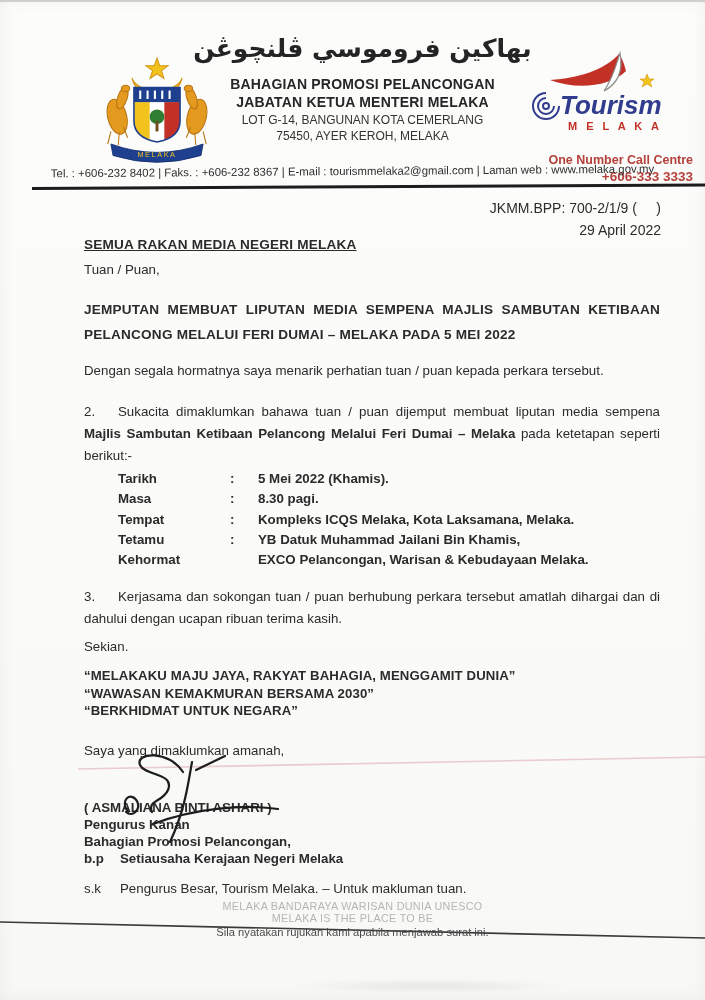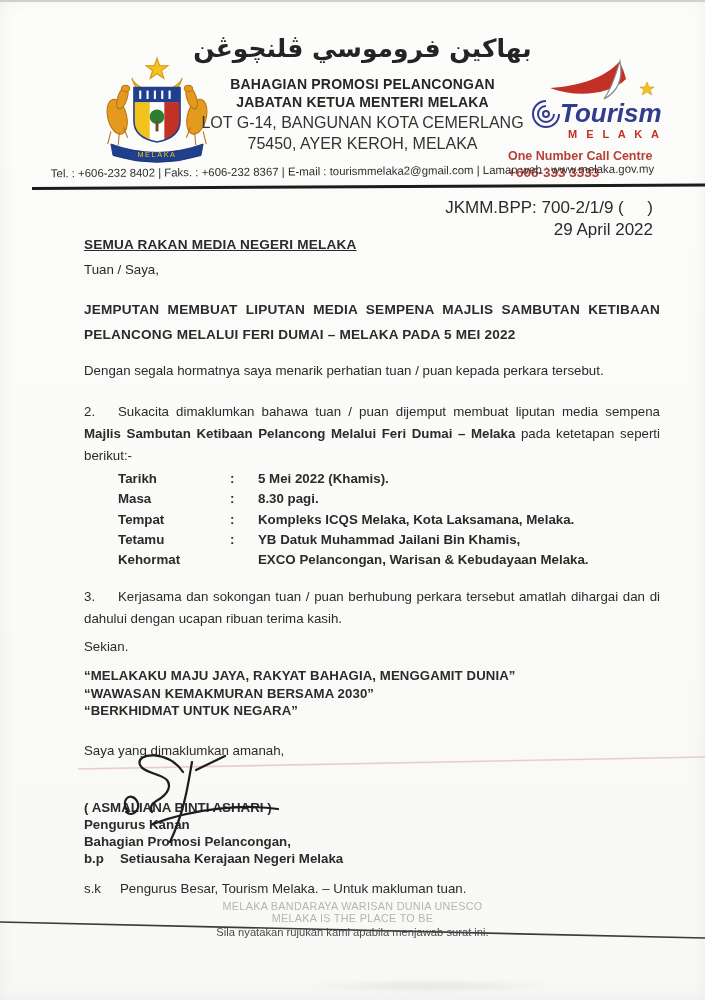--- a/index.html
+++ b/index.html
@@ -16,34 +16,34 @@
   .scan-top-edge{position:absolute;top:0;left:0;right:0;height:2px;background:#cfcfcf;}
   
   .jawi{
     position:absolute;top:34px;left:170px;width:385px;
     text-align:center;font-family:"DejaVu Sans",sans-serif;
     font-size:25px;font-weight:bold;color:#242424;direction:rtl;
   }
   .crest{position:absolute;top:56px;left:93px;width:128px;height:110px;}
   .dept-block{position:absolute;top:76px;left:170px;width:385px;text-align:center;line-height:1.28;}
   .dept-bold{font-size:14px;font-weight:bold;letter-spacing:.2px;color:#262626;}
-  .dept-addr{font-size:16px;color:#333;margin-top:1px;}
-  .tourism{position:absolute;top:58px;left:508px;width:185px;text-align:left;}
+  .dept-addr{font-size:12px;color:#333;margin-top:1px;}
+  .tourism{position:absolute;top:50px;left:508px;width:185px;text-align:right;}
   .tourism svg{display:block;margin:0 auto;}
-  .call-centre{font-size:12.5px;font-weight:bold;color:#b5403a;line-height:1.3;margin-top:2px;}
+  .call-centre{font-size:12.5px;font-weight:bold;color:#b5403a;line-height:1.3;margin-top:14px;}
   .contact-line{
     position:absolute;top:165px;left:0;width:705px;text-align:center;
     font-size:11.4px;color:#2e2e2e;transform:rotate(-0.45deg);
   }
   .top-rule{
     position:absolute;top:187px;left:32px;right:0px;height:3px;background:#1c1c1c;
     transform:rotate(-0.3deg);transform-origin:left center;
   }
   
-  .ref-block{position:absolute;top:197px;right:52px;text-align:right;font-size:17px;line-height:22px;color:#2b2b2b;}
+  .ref-block{position:absolute;top:197px;right:44px;text-align:right;font-size:14px;line-height:22px;color:#2b2b2b;}
   
   .letter{position:absolute;top:236px;left:84px;width:576px;font-size:13.3px;line-height:17px;color:#2b2b2b;}
   .addressee{font-weight:bold;text-decoration:underline;font-size:13.6px;letter-spacing:.2px;}
   .salutation{margin-top:8px;}
   .subject{margin-top:19px;font-weight:bold;font-size:13.6px;line-height:25px;
     text-align:justify;text-align-last:left;letter-spacing:.2px;}
   .para1{margin-top:15px;}
   .para{margin-top:22px;line-height:22px;text-align:justify;text-align-last:left;}
   .num{display:inline-block;width:34px;}
   .details{margin-top:2px;margin-left:34px;font-weight:bold;line-height:20.3px;}
@@ -164,21 +164,21 @@
   <div class="contact-line">Tel. : +606-232 8402 | Faks. : +606-232 8367 | E-mail : tourismmelaka2@gmail.com | Laman web : www.melaka.gov.my</div>
   <div class="top-rule"></div>
 
   <div class="ref-block">
     <div>JKMM.BPP: 700-2/1/9 (&nbsp;&nbsp;&nbsp;&nbsp;&nbsp;)</div>
     <div>29 April 2022</div>
   </div>
 
   <div class="letter">
     <div class="addressee">SEMUA RAKAN MEDIA NEGERI MELAKA</div>
-    <div class="salutation">Tuan / Saya,</div>
+    <div class="salutation">Tuan / Puan,</div>
 
     <div class="subject">JEMPUTAN MEMBUAT LIPUTAN MEDIA SEMPENA MAJLIS SAMBUTAN KETIBAAN PELANCONG MELALUI FERI DUMAI – MELAKA PADA 5 MEI 2022</div>
 
     <div class="para1">Dengan segala hormatnya saya menarik perhatian tuan / puan kepada perkara tersebut.</div>
 
     <div class="para"><span class="num">2.</span><span>Sukacita dimaklumkan bahawa tuan / puan dijemput membuat liputan media sempena</span> <b>Majlis Sambutan Ketibaan Pelancong Melalui Feri Dumai – Melaka</b> <span>pada ketetapan seperti berikut:-</span></div>
 
     <div class="details">
       <div class="drow">
         <span class="dlabel">Tarikh</span>

